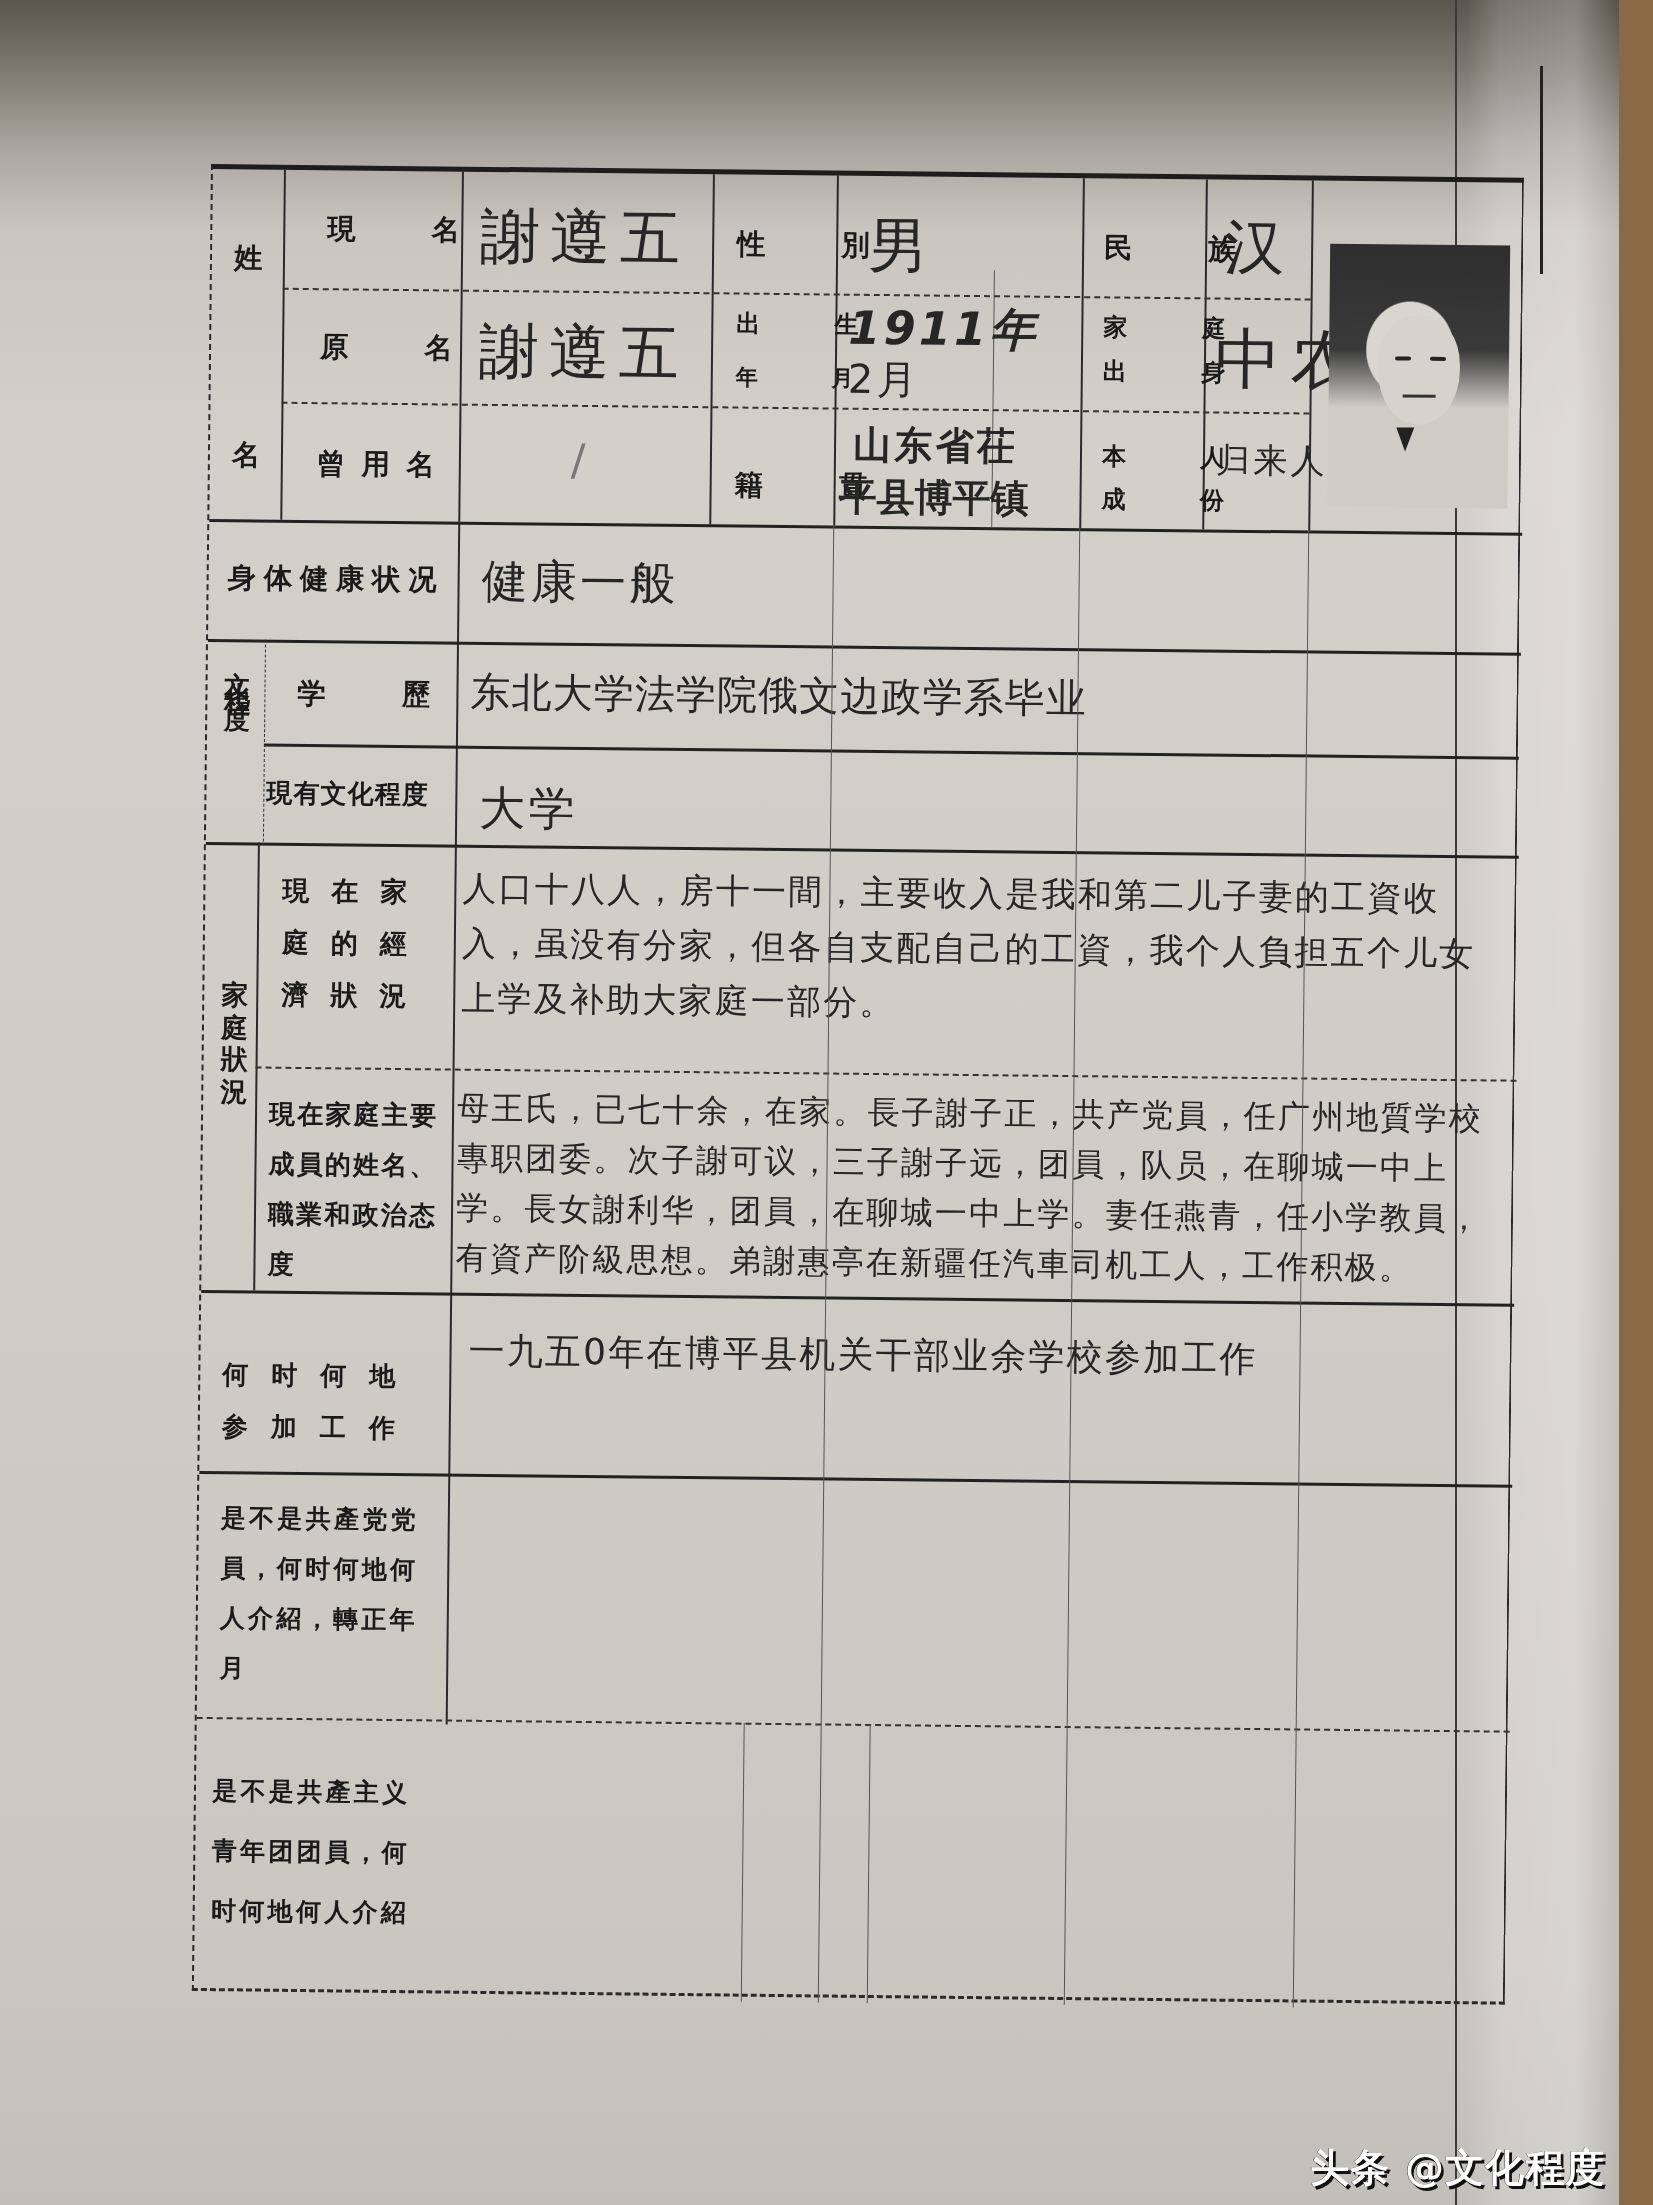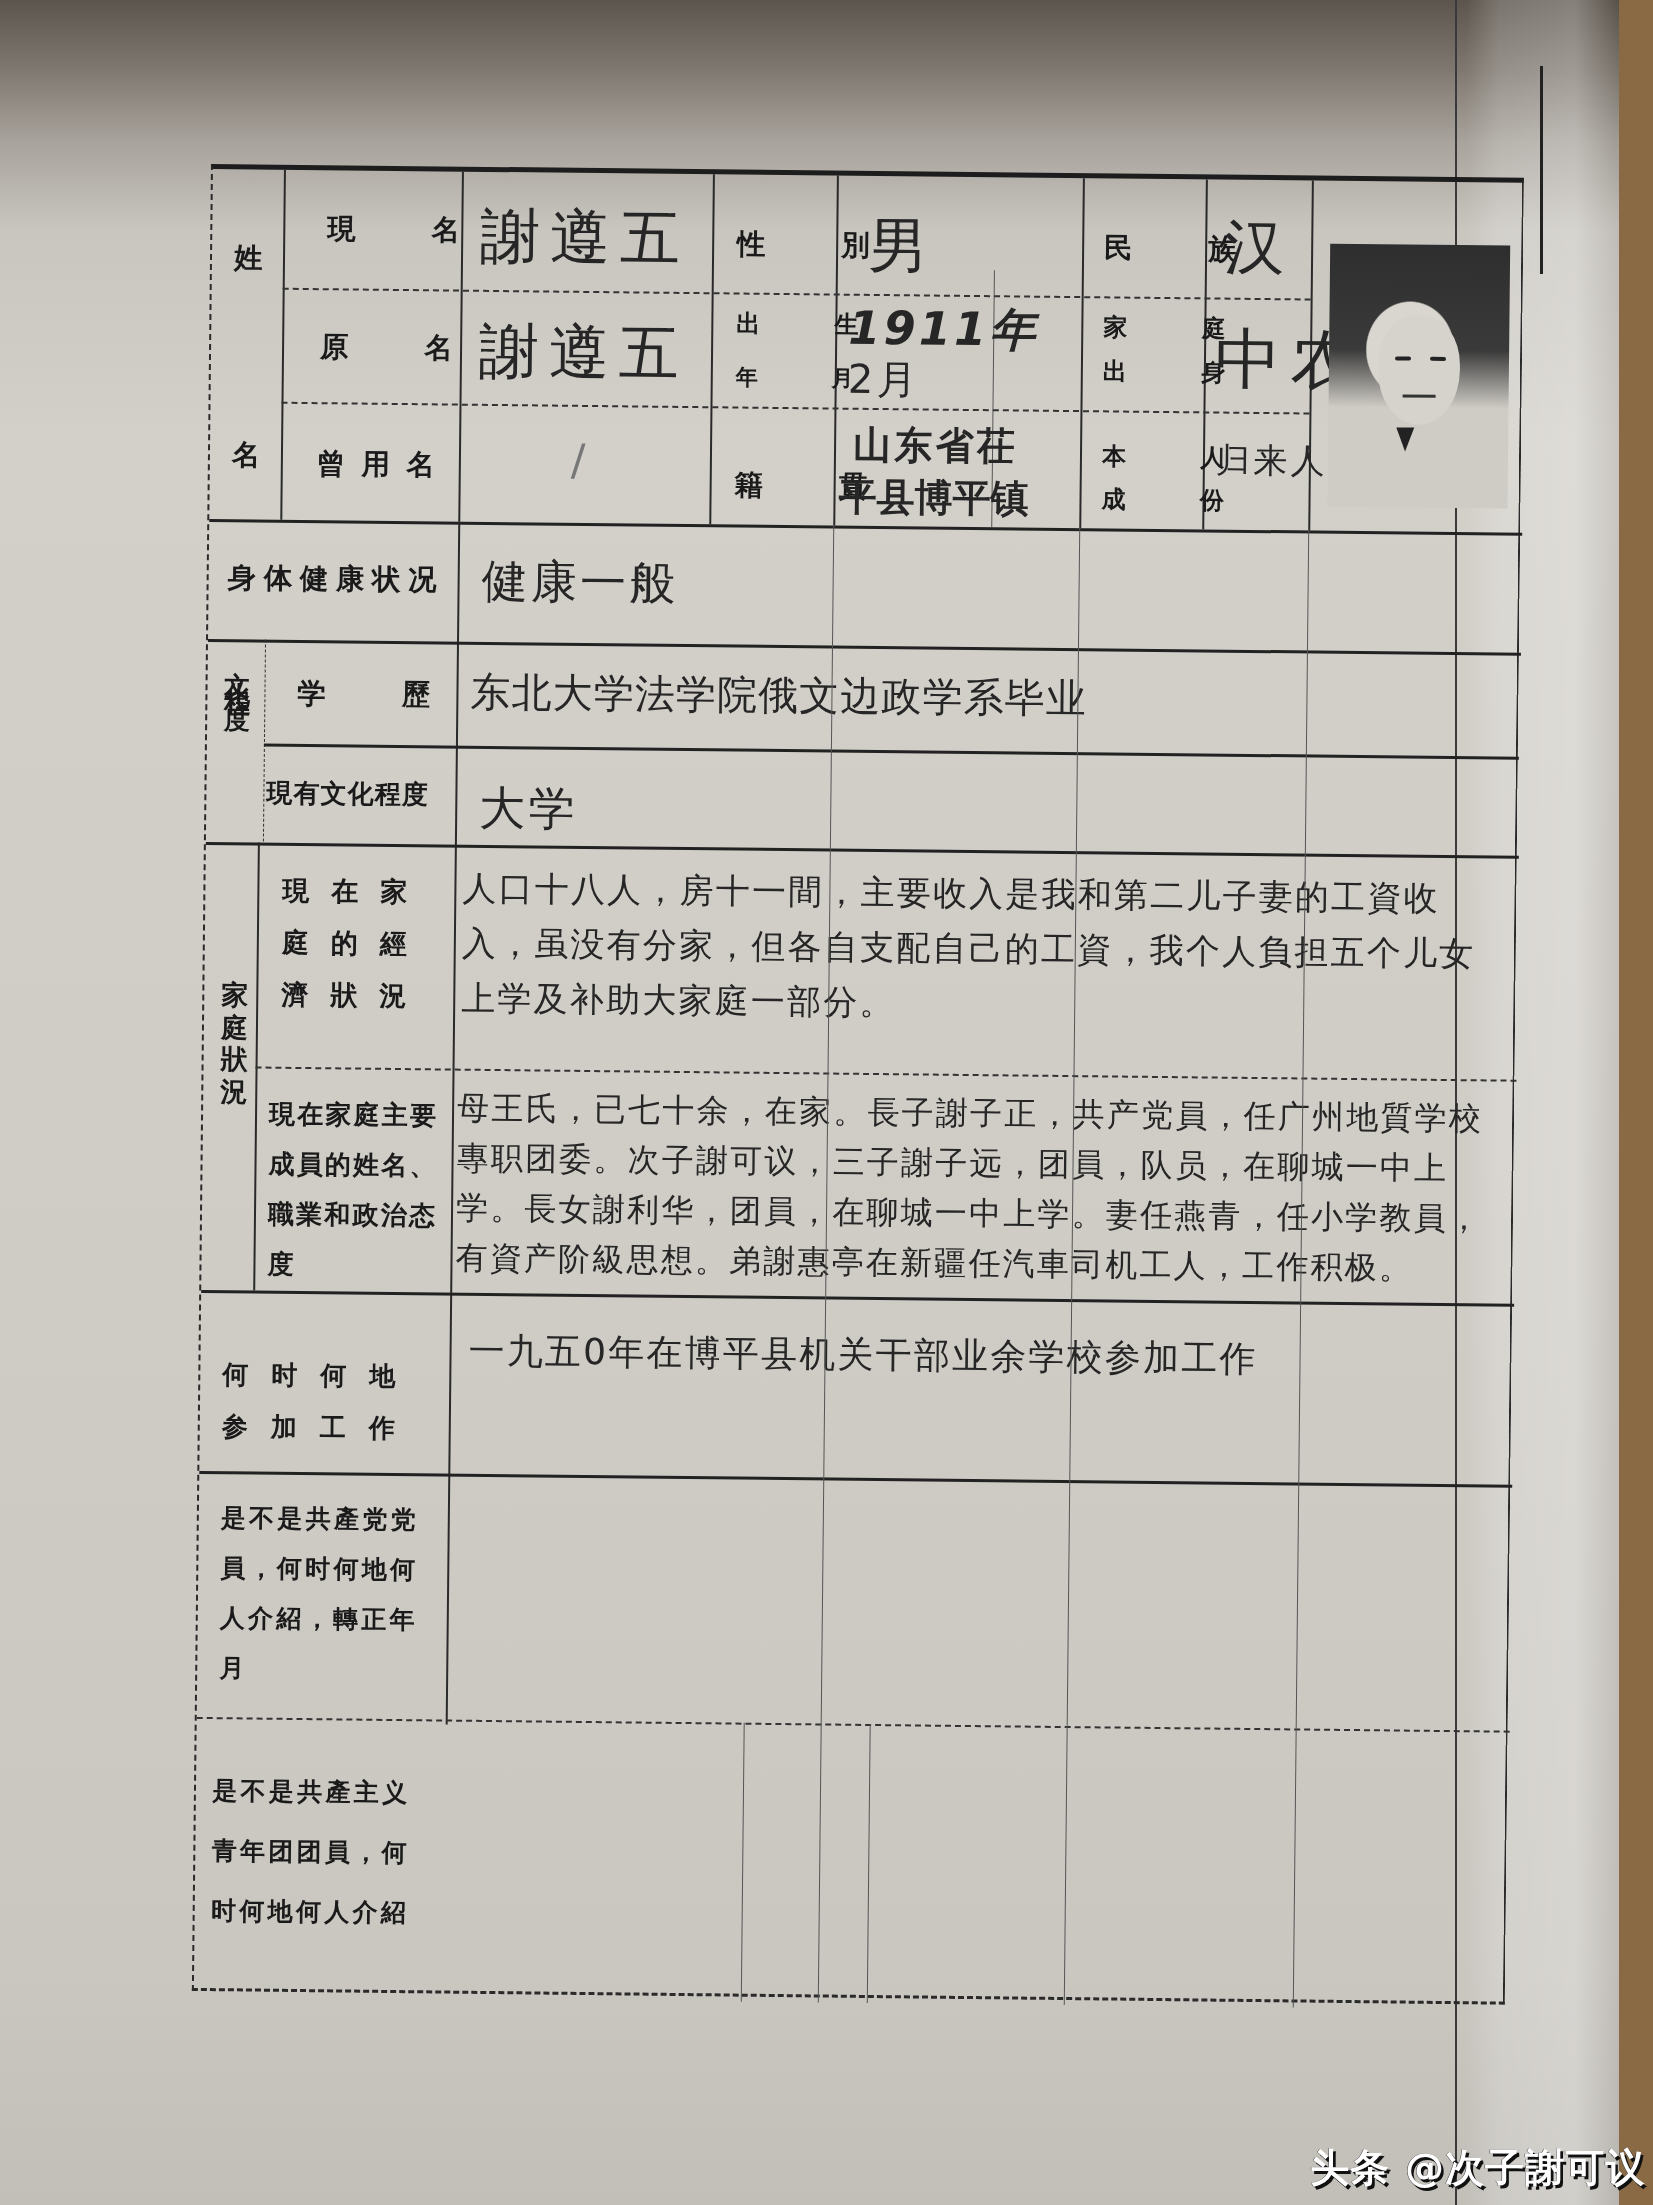--- a/index.html
+++ b/index.html
@@ -155,14 +155,14 @@
   <span class="lbl" style="left:16.4px;top:1592px;width:219px;font-size:25px;letter-spacing:3.3px;line-height:60px;">是不是共產主义青年团团員，何时何地何人介紹</span>
   <span class="hw" style="left:268px;top:1592px;"></span>
 
   <div class="vl faint" style="left:624px;top:350px;height:1477px;"></div>
   <div class="vl faint" style="left:673px;top:1548px;height:279px;"></div>
   <div class="vl faint" style="left:870px;top:350px;height:1477px;"></div>
   <div class="vl faint" style="left:1099px;top:350px;height:1477px;"></div>
   <div class="vl faint" style="left:547px;top:1548px;height:279px;"></div>
 </div>
 
-<div class="watermark">头条 @次子謝可议</div>
+<div class="watermark">头条 @文化程度</div>
 
 
 </body></html>

